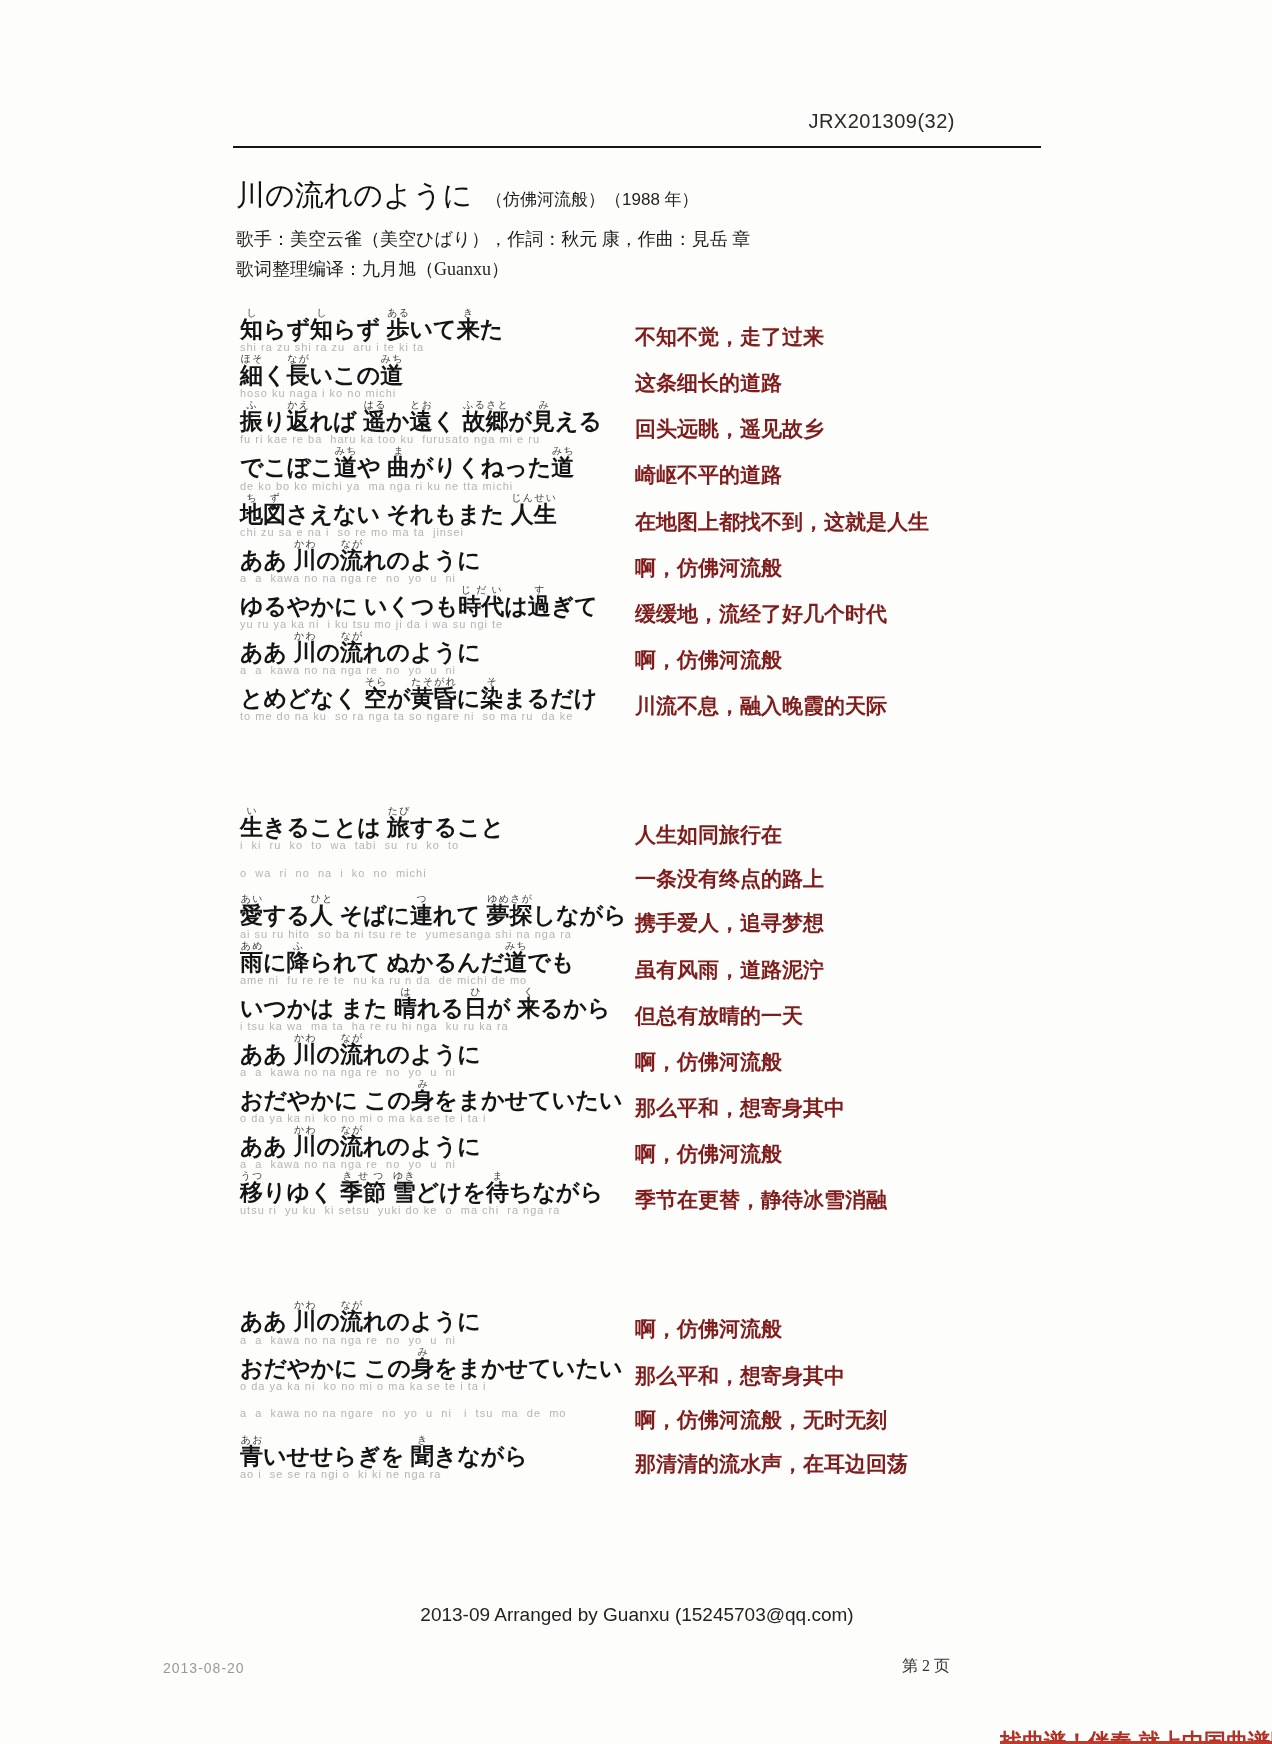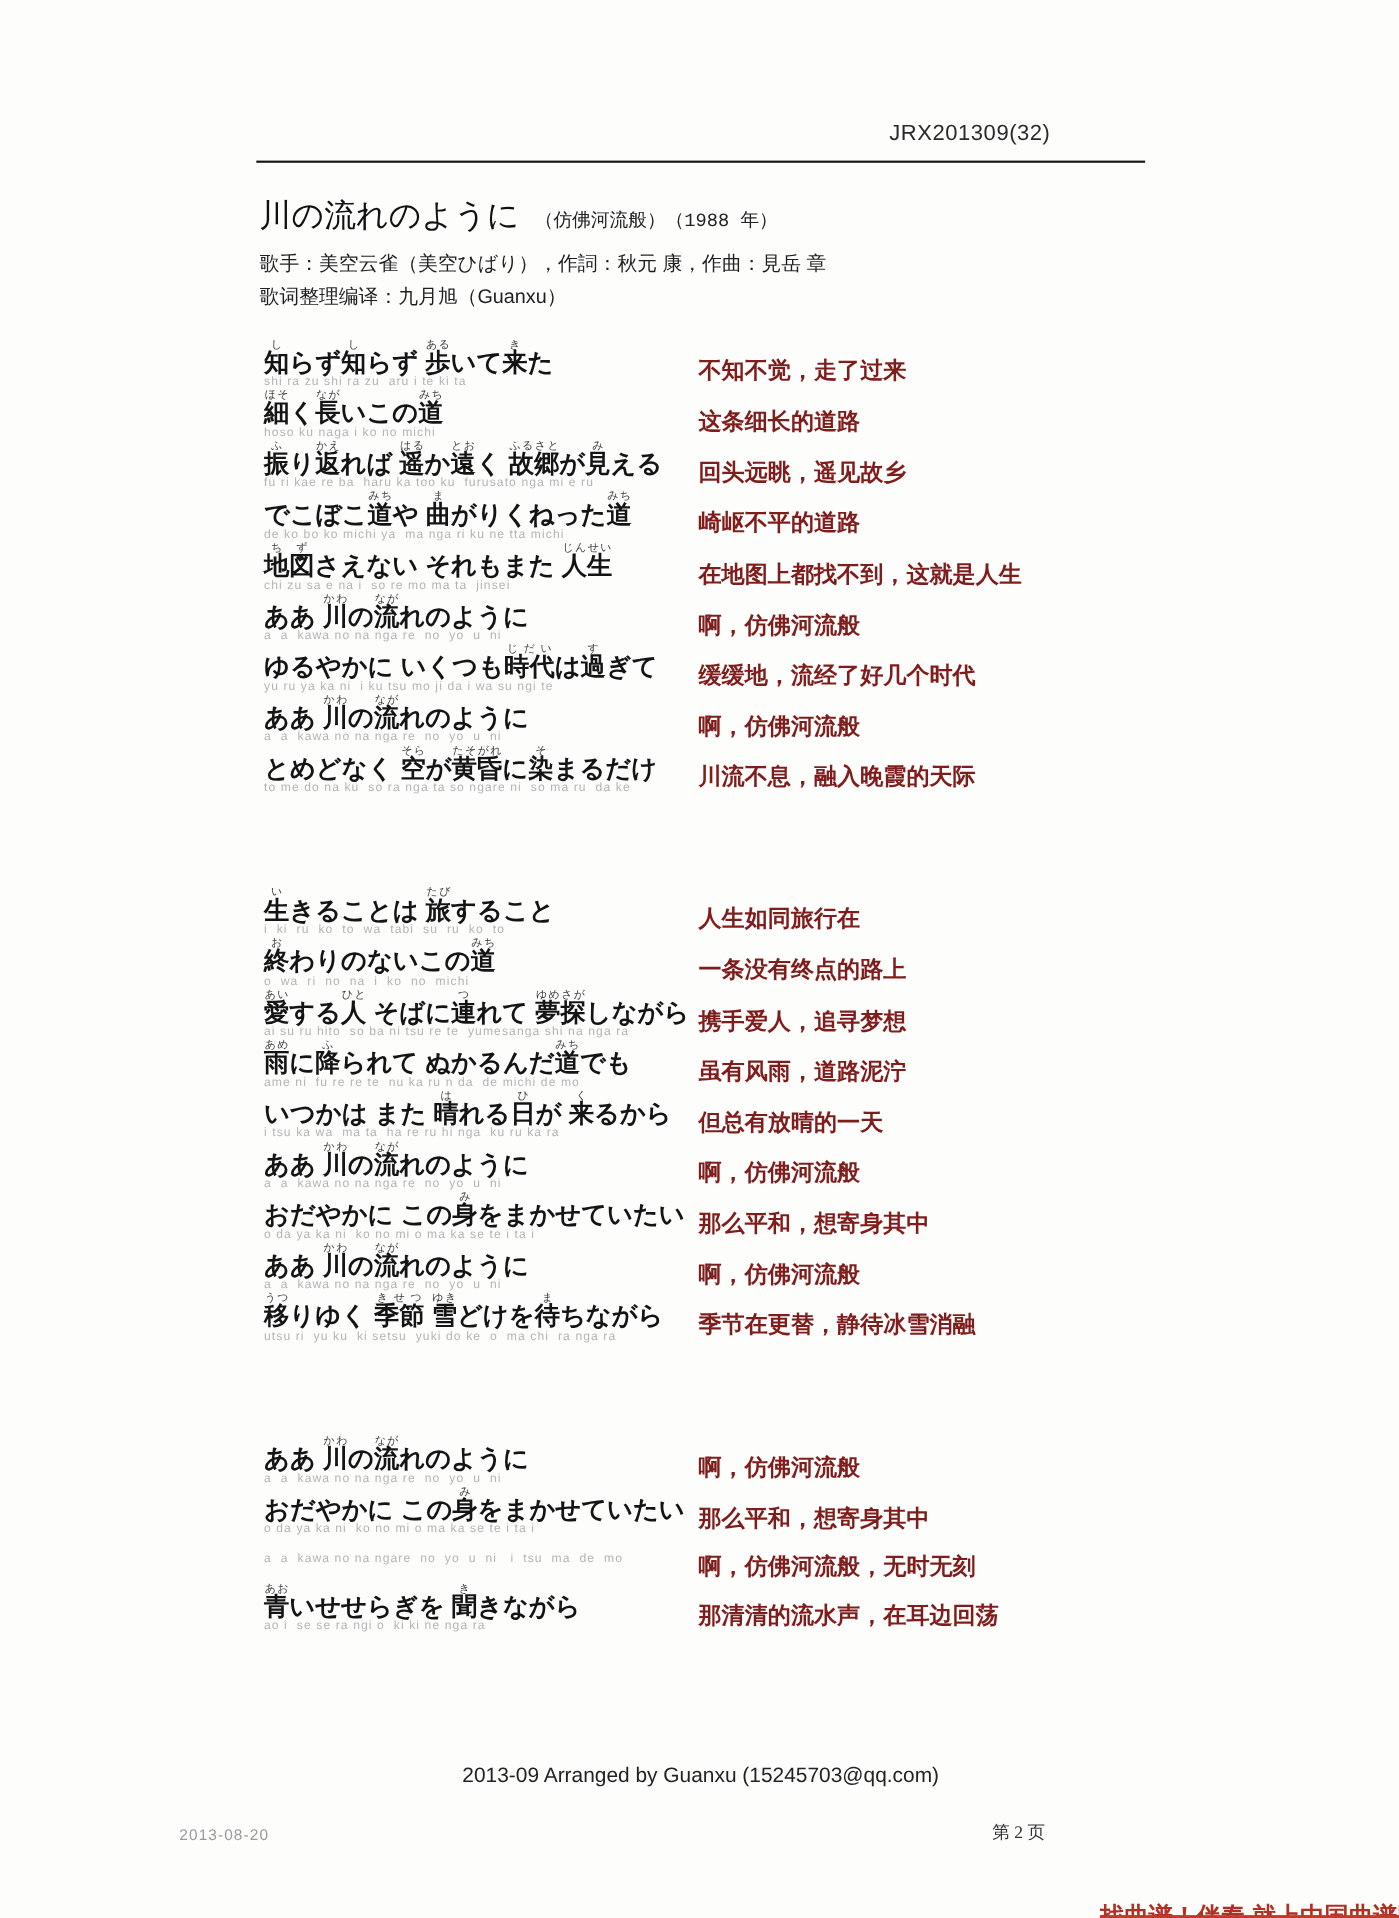--- a/index.html
+++ b/index.html
@@ -21,26 +21,26 @@
   }
   .title-row{
     position:absolute;top:176px;left:236px;white-space:nowrap;
   }
   .title-main{
     font-size:29px;font-weight:400;color:#111;
     font-family:"Liberation Sans","DejaVu Sans",sans-serif;
   }
   .title-sub{
     font-size:17px;color:#222;margin-left:14px;
-    font-family:Liberation Mono, monospace;
+    font-family:Liberation Sans, sans-serif;
   }
   .credits{
     position:absolute;top:224px;left:236px;
     font-size:18px;line-height:30px;color:#1e1e1e;
-    font-family:Liberation Sans, sans-serif;
+    font-family:Liberation Serif, serif;
     white-space:nowrap;
   }
   #lyrics{
     position:absolute;top:308px;left:240px;width:900px;
   }
   .stanza{margin-bottom:84px;}
   .stanza:last-child{margin-bottom:0;}
   .lyric-line{
     display:flex;align-items:center;
     margin-bottom:1px;
@@ -183,21 +183,20 @@
     <div class="lyric-line">
       <div class="jp-block">
         <div class="jp-main"><ruby>生<rt>い</rt></ruby><ruby>きることは <rt></rt></ruby><ruby>旅<rt>たび</rt></ruby><ruby>すること<rt></rt></ruby></div>
         <div class="romaji">i  ki  ru  ko  to  wa  tabi  su  ru  ko  to</div>
       </div>
       <div class="cn">人生如同旅行在</div>
     </div>
 
     <div class="lyric-line">
       <div class="jp-block">
-        <div class="jp-main"><ruby>終<rt>お</rt></ruby><ruby>わりのないこの<rt></rt></ruby><ruby>道<rt>みち</rt></ruby></div>
         <div class="romaji">o  wa  ri  no  na  i  ko  no  michi</div>
       </div>
       <div class="cn">一条没有终点的路上</div>
     </div>
 
     <div class="lyric-line">
       <div class="jp-block">
         <div class="jp-main"><ruby>愛<rt>あい</rt></ruby><ruby>する<rt></rt></ruby><ruby>人<rt>ひと</rt></ruby><ruby> そばに<rt></rt></ruby><ruby>連<rt>つ</rt></ruby><ruby>れて <rt></rt></ruby><ruby>夢探<rt>ゆめさが</rt></ruby><ruby>しながら<rt></rt></ruby></div>
         <div class="romaji">ai su ru hito  so ba ni tsu re te  yumesanga shi na nga ra</div>
       </div>

